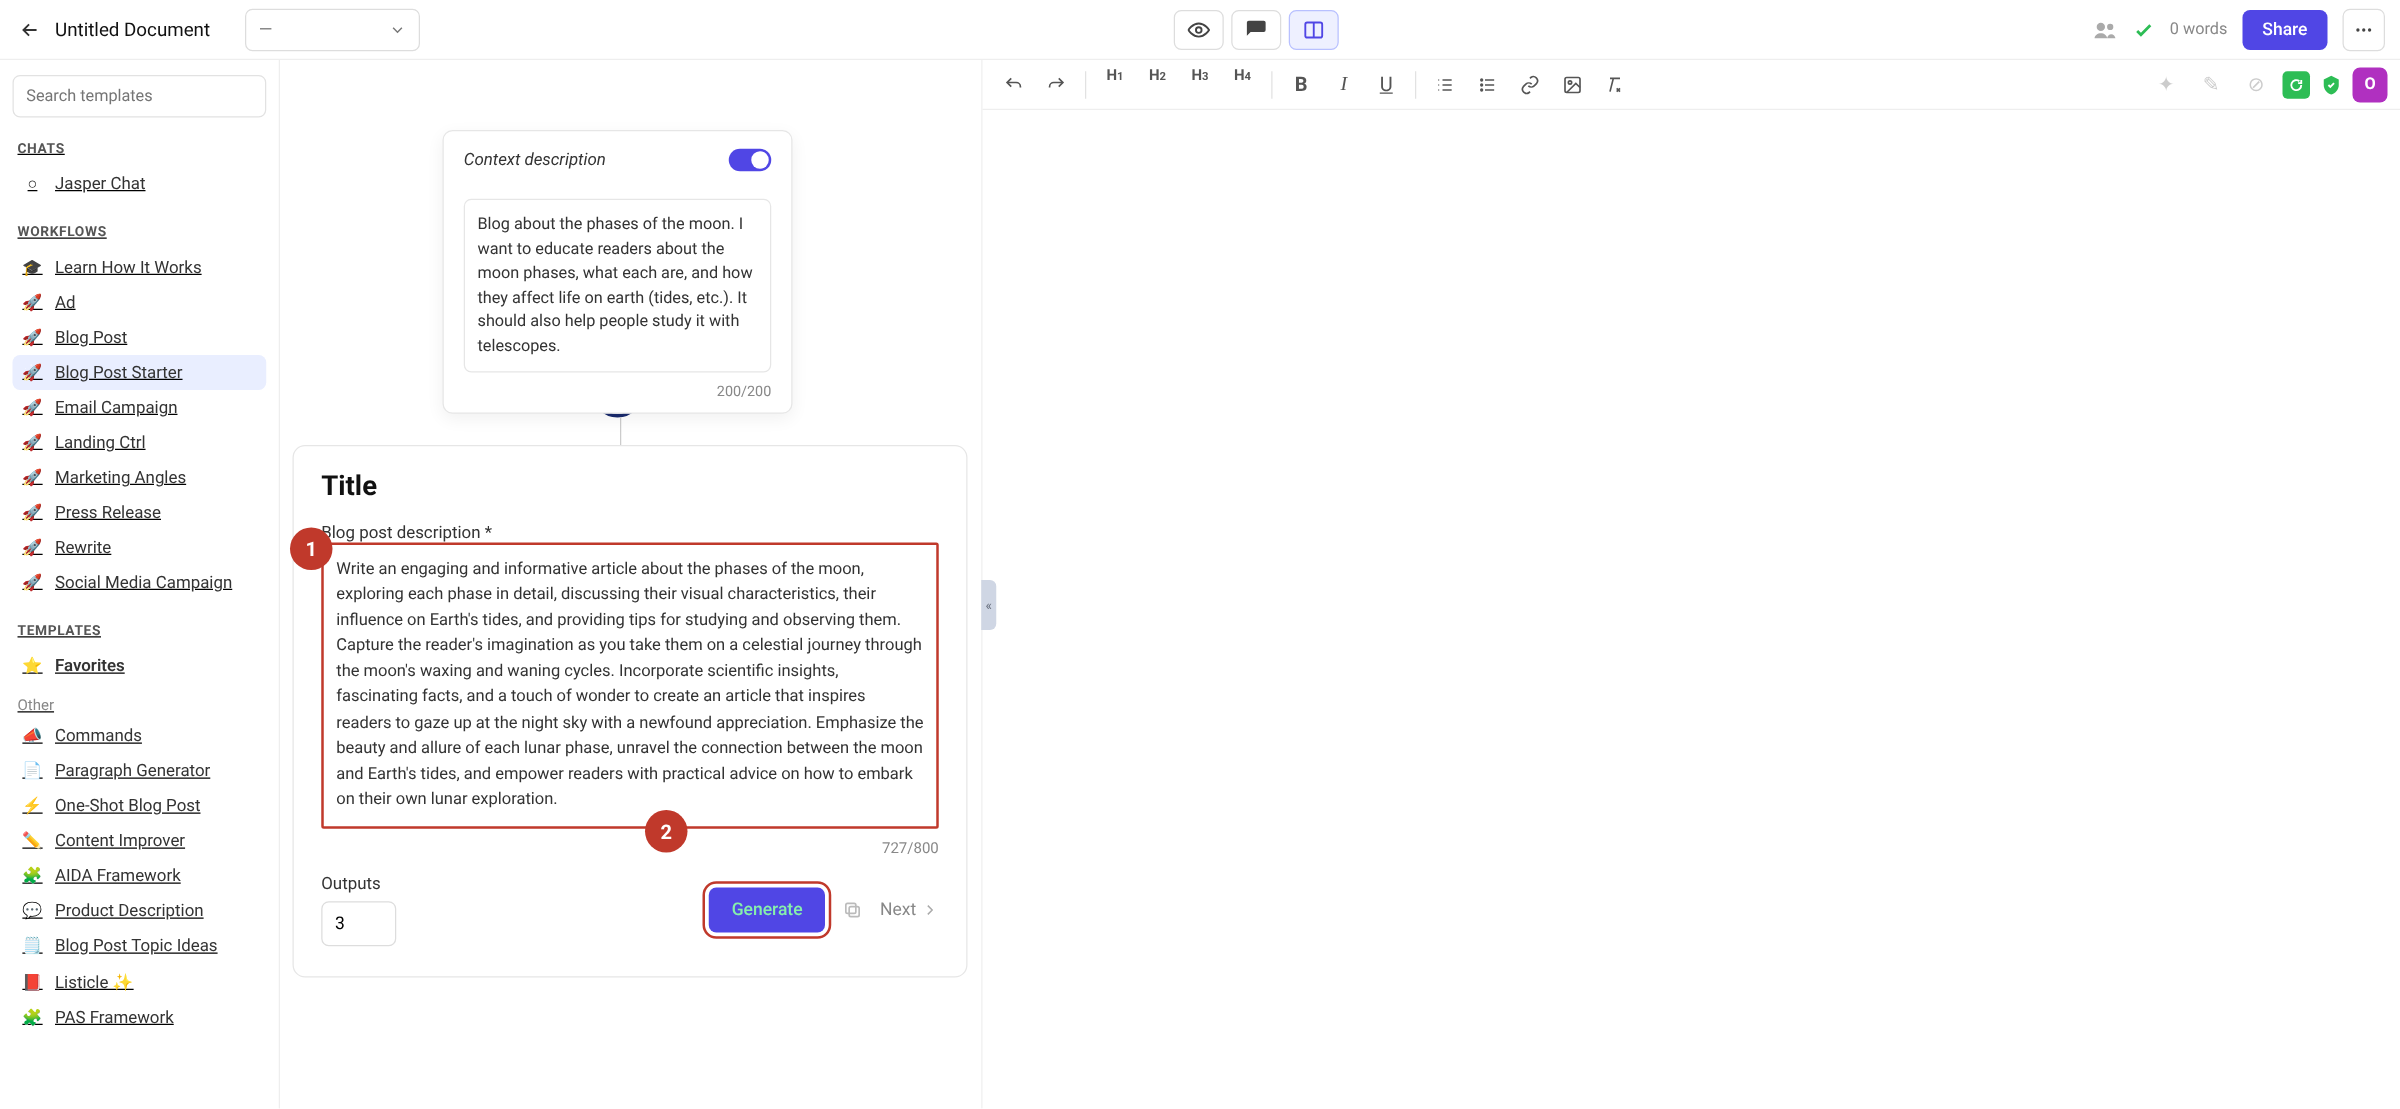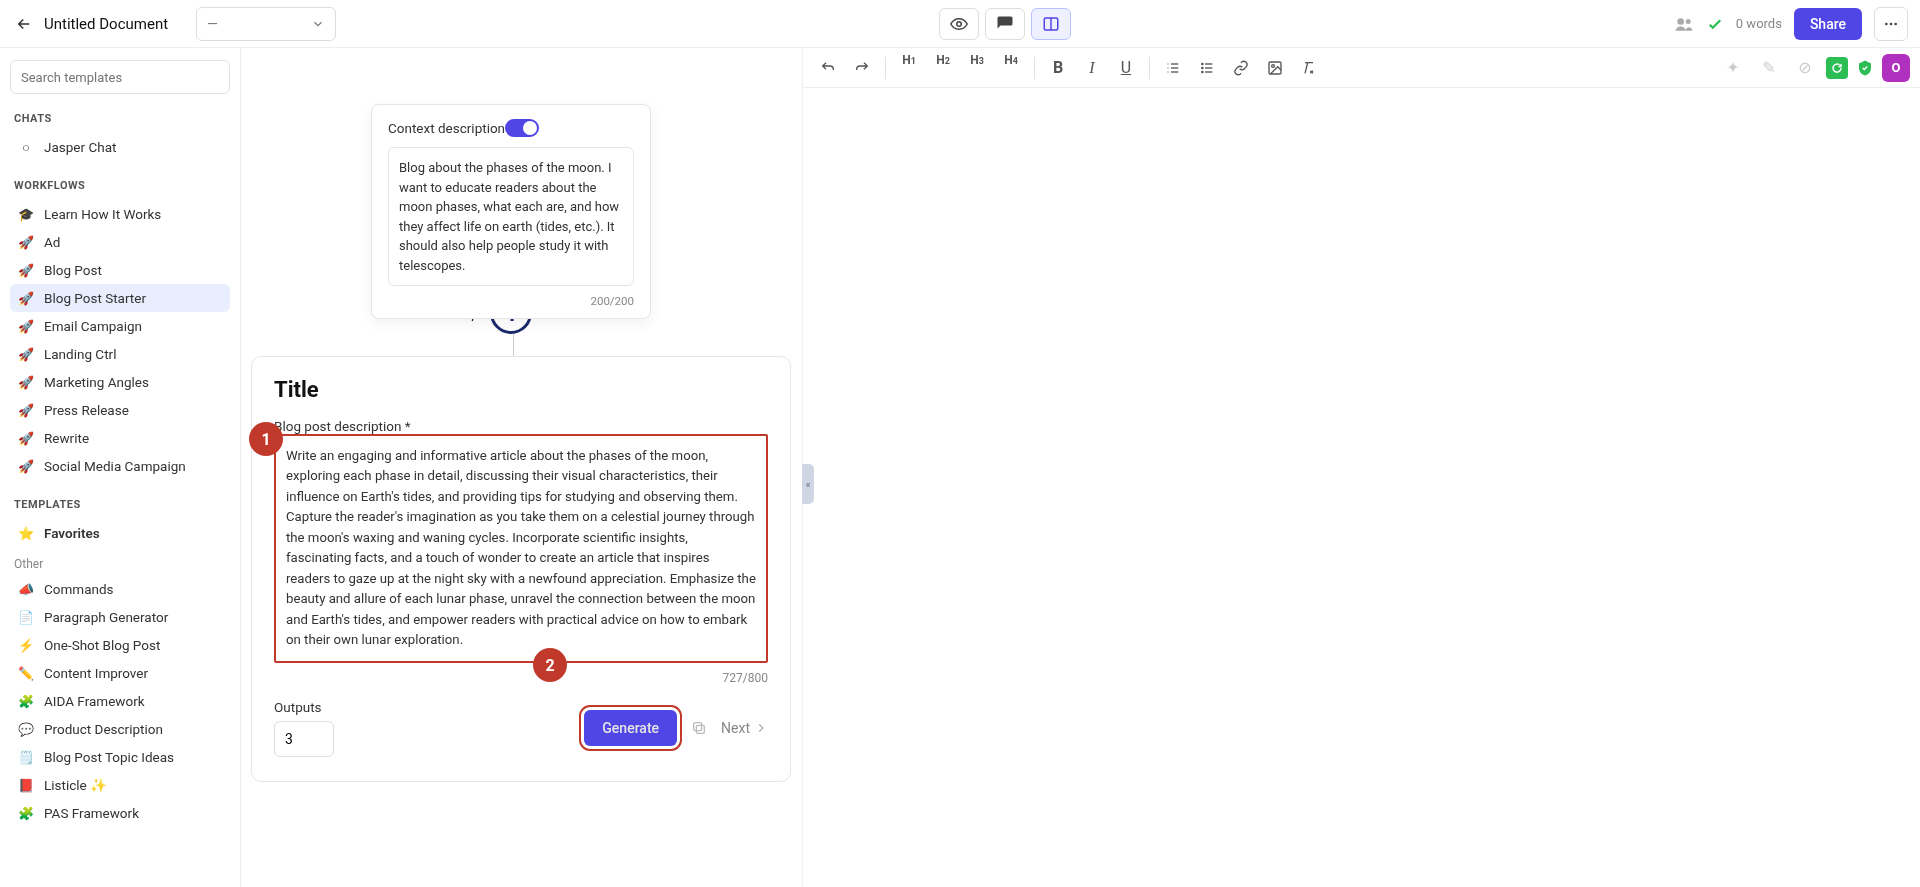--- a/index.html
+++ b/index.html
@@ -11,52 +11,52 @@
 .template-select { width: 140px; height: 34px; border: 1px solid #ddd; border-radius: 6px; background: #fff; display: flex; align-items: center; justify-content: space-between; padding: 0 10px; font-size: 14px; color: #777; cursor: pointer; }
 .header-center { margin-left: auto; display: flex; gap: 6px; }
 .view-btn { width: 40px; height: 32px; border: 1px solid #ddd; border-radius: 6px; display: flex; align-items: center; justify-content: center; cursor: pointer; background:#fff; }
 .view-btn.active { background: #eef0ff; border-color: #b8c0ff; }
 .header-right { margin-left: auto; display: flex; align-items: center; gap: 12px; }
 .word-count { color: #888; font-size: 13px; }
 .share-btn { background: #5046e5; color: #fff; border: none; border-radius: 6px; padding: 8px 16px; font-size: 14px; font-weight: 500; cursor: pointer; }
 .more-btn { width: 34px; height: 34px; border: 1px solid #ddd; border-radius: 6px; display:flex;align-items:center;justify-content:center;cursor:pointer;background:#fff; }
 
 .main-body { display: flex; flex: 1; overflow: hidden; }
-.sidebar { width: 241px; border-right: 1px solid #eee; padding: 12px 10px; overflow-y: auto; position:relative; }
+.sidebar { width: 224px; border-right: 1px solid #eee; padding: 12px 10px; overflow-y: auto; position:relative;text-decoration:underline; }
 .search-templates { width: 100%; height: 34px; border: 1px solid #e2e2e2; border-radius: 6px; padding: 0 10px; font-size: 13px; color: #888; background:#fff; }
 .sidebar-section-title { font-size: 11px; font-weight: 700; color: #555; letter-spacing: .5px; margin: 18px 0 8px 4px; }
 .sidebar-item { display: flex; align-items: center; gap: 10px; padding: 6px 8px; border-radius: 6px; font-size: 13.5px; color: #333; cursor: pointer; }
 .sidebar-item.active { background: #e9eeff; }
 .wf-icon { width: 16px; height: 16px; display:flex;align-items:center;justify-content:center; font-size: 13px; }
 .other-label { font-size: 12px; color: #888; margin: 10px 0 4px 4px; }
 
 .middle-col { flex: 0 0 562px; position: relative; overflow-y: auto; background:#fff; border-right: 1px solid #f0f0f0; }
 .context-card { position:absolute; top:56px; left:130px; width:280px; background:#fff; border:1px solid #e6e6e6; border-radius:8px; padding:14px 16px 10px; box-shadow:0 4px 14px rgba(0,0,0,.06); z-index:5; }
-.context-header { display:flex; justify-content:flex-start; align-items:center; margin-bottom:10px; }
+.context-header { display:flex; justify-content:space-between; align-items:center; margin-bottom:22px;font-style:italic; }
 .context-title { font-size:13.5px; color:#333; }
 .toggle { width:34px; height:18px; background:#5046e5; border-radius:10px; position:relative; }
 .toggle::after { content:''; position:absolute; right:2px; top:2px; width:14px; height:14px; border-radius:50%; background:#fff; }
 .context-box { border:1px solid #e6e6e6; border-radius:6px; padding:10px; font-size:13px; line-height:1.5; color:#333; }
 .char-count { text-align:right; font-size:11.5px; color:#888; margin-top:8px; }
 
 .step-indicator { position:absolute; top:244px; left:210px; display:flex; align-items:center; gap:10px; }
 .step-label { font-style:italic; font-size:15px; color:#222; }
 .step-circle { width:42px; height:42px; border:3px solid #1a2b6d; border-radius:50%; display:flex; align-items:center; justify-content:center; font-size:22px; color:#1a2b6d; font-weight:700; }
 .step-line { position:absolute; top:286px; left:272px; width:0; height:24px; border-left:1px solid #ccc; }
 
 .title-card { position:absolute; top:308px; left:10px; width:540px; background:#fff; border:1px solid #e6e6e6; border-radius:10px; padding:20px 22px 24px; }
 .title-h { font-size:22px; font-weight:700; color:#111; margin-bottom:16px; }
 .desc-label { font-size:13.5px; color:#333; margin-bottom:0; }
 .desc-box { width:100%; border:2px solid #c0392b; border-radius:2px; padding:10px; font-size:13.2px; line-height:1.55; color:#333; resize:none; }
 .desc-count { text-align:right; font-size:12px; color:#888; margin-top:8px; }
 .outputs-row { display:flex; align-items:center; justify-content:space-between; margin-top:14px; }
 .outputs-label { font-size:13.5px; color:#333; }
 .outputs-input { width:60px; height:36px; border:1px solid #ddd; border-radius:6px; padding:0 10px; font-size:14px; margin-top:6px; }
 .generate-group { display:flex; align-items:center; gap:14px; }
-.generate-btn { background:#5046e5; color:#e5e5e5; border:none; border-radius:6px; padding:10px 18px; font-size:14px; font-weight:500; cursor:pointer; outline:2px solid #c0392b; outline-offset:3px; }
+.generate-btn { background:#5046e5; color:#86efac; border:none; border-radius:6px; padding:10px 18px; font-size:14px; font-weight:500; cursor:pointer; outline:2px solid #c0392b; outline-offset:3px; }
 .next-link { color:#888; font-size:14px; display:flex; align-items:center; gap:4px; }
 .copy-icon-s { color:#aaa; }
 .callout { position:absolute; width:34px; height:34px; border-radius:50%; background:#c0392b; color:#fff; display:flex; align-items:center; justify-content:center; font-weight:700; font-size:16px; z-index:10; }
 .callout-1 { top:374px; left:8px; }
 .callout-2 { top:600px; left:292px; }
 
 .right-col { flex: 1; display:flex; flex-direction:column; position:relative; }
 .editor-toolbar { height:40px; border-bottom:1px solid #eee; display:flex; align-items:center; padding:0 10px; gap:4px; }
 .tb-btn { width:30px; height:30px; display:flex; align-items:center; justify-content:center; cursor:pointer; color:#555; border-radius:4px; }
 .tb-divider { width:1px; height:22px; background:#e2e2e2; margin:0 4px; }

